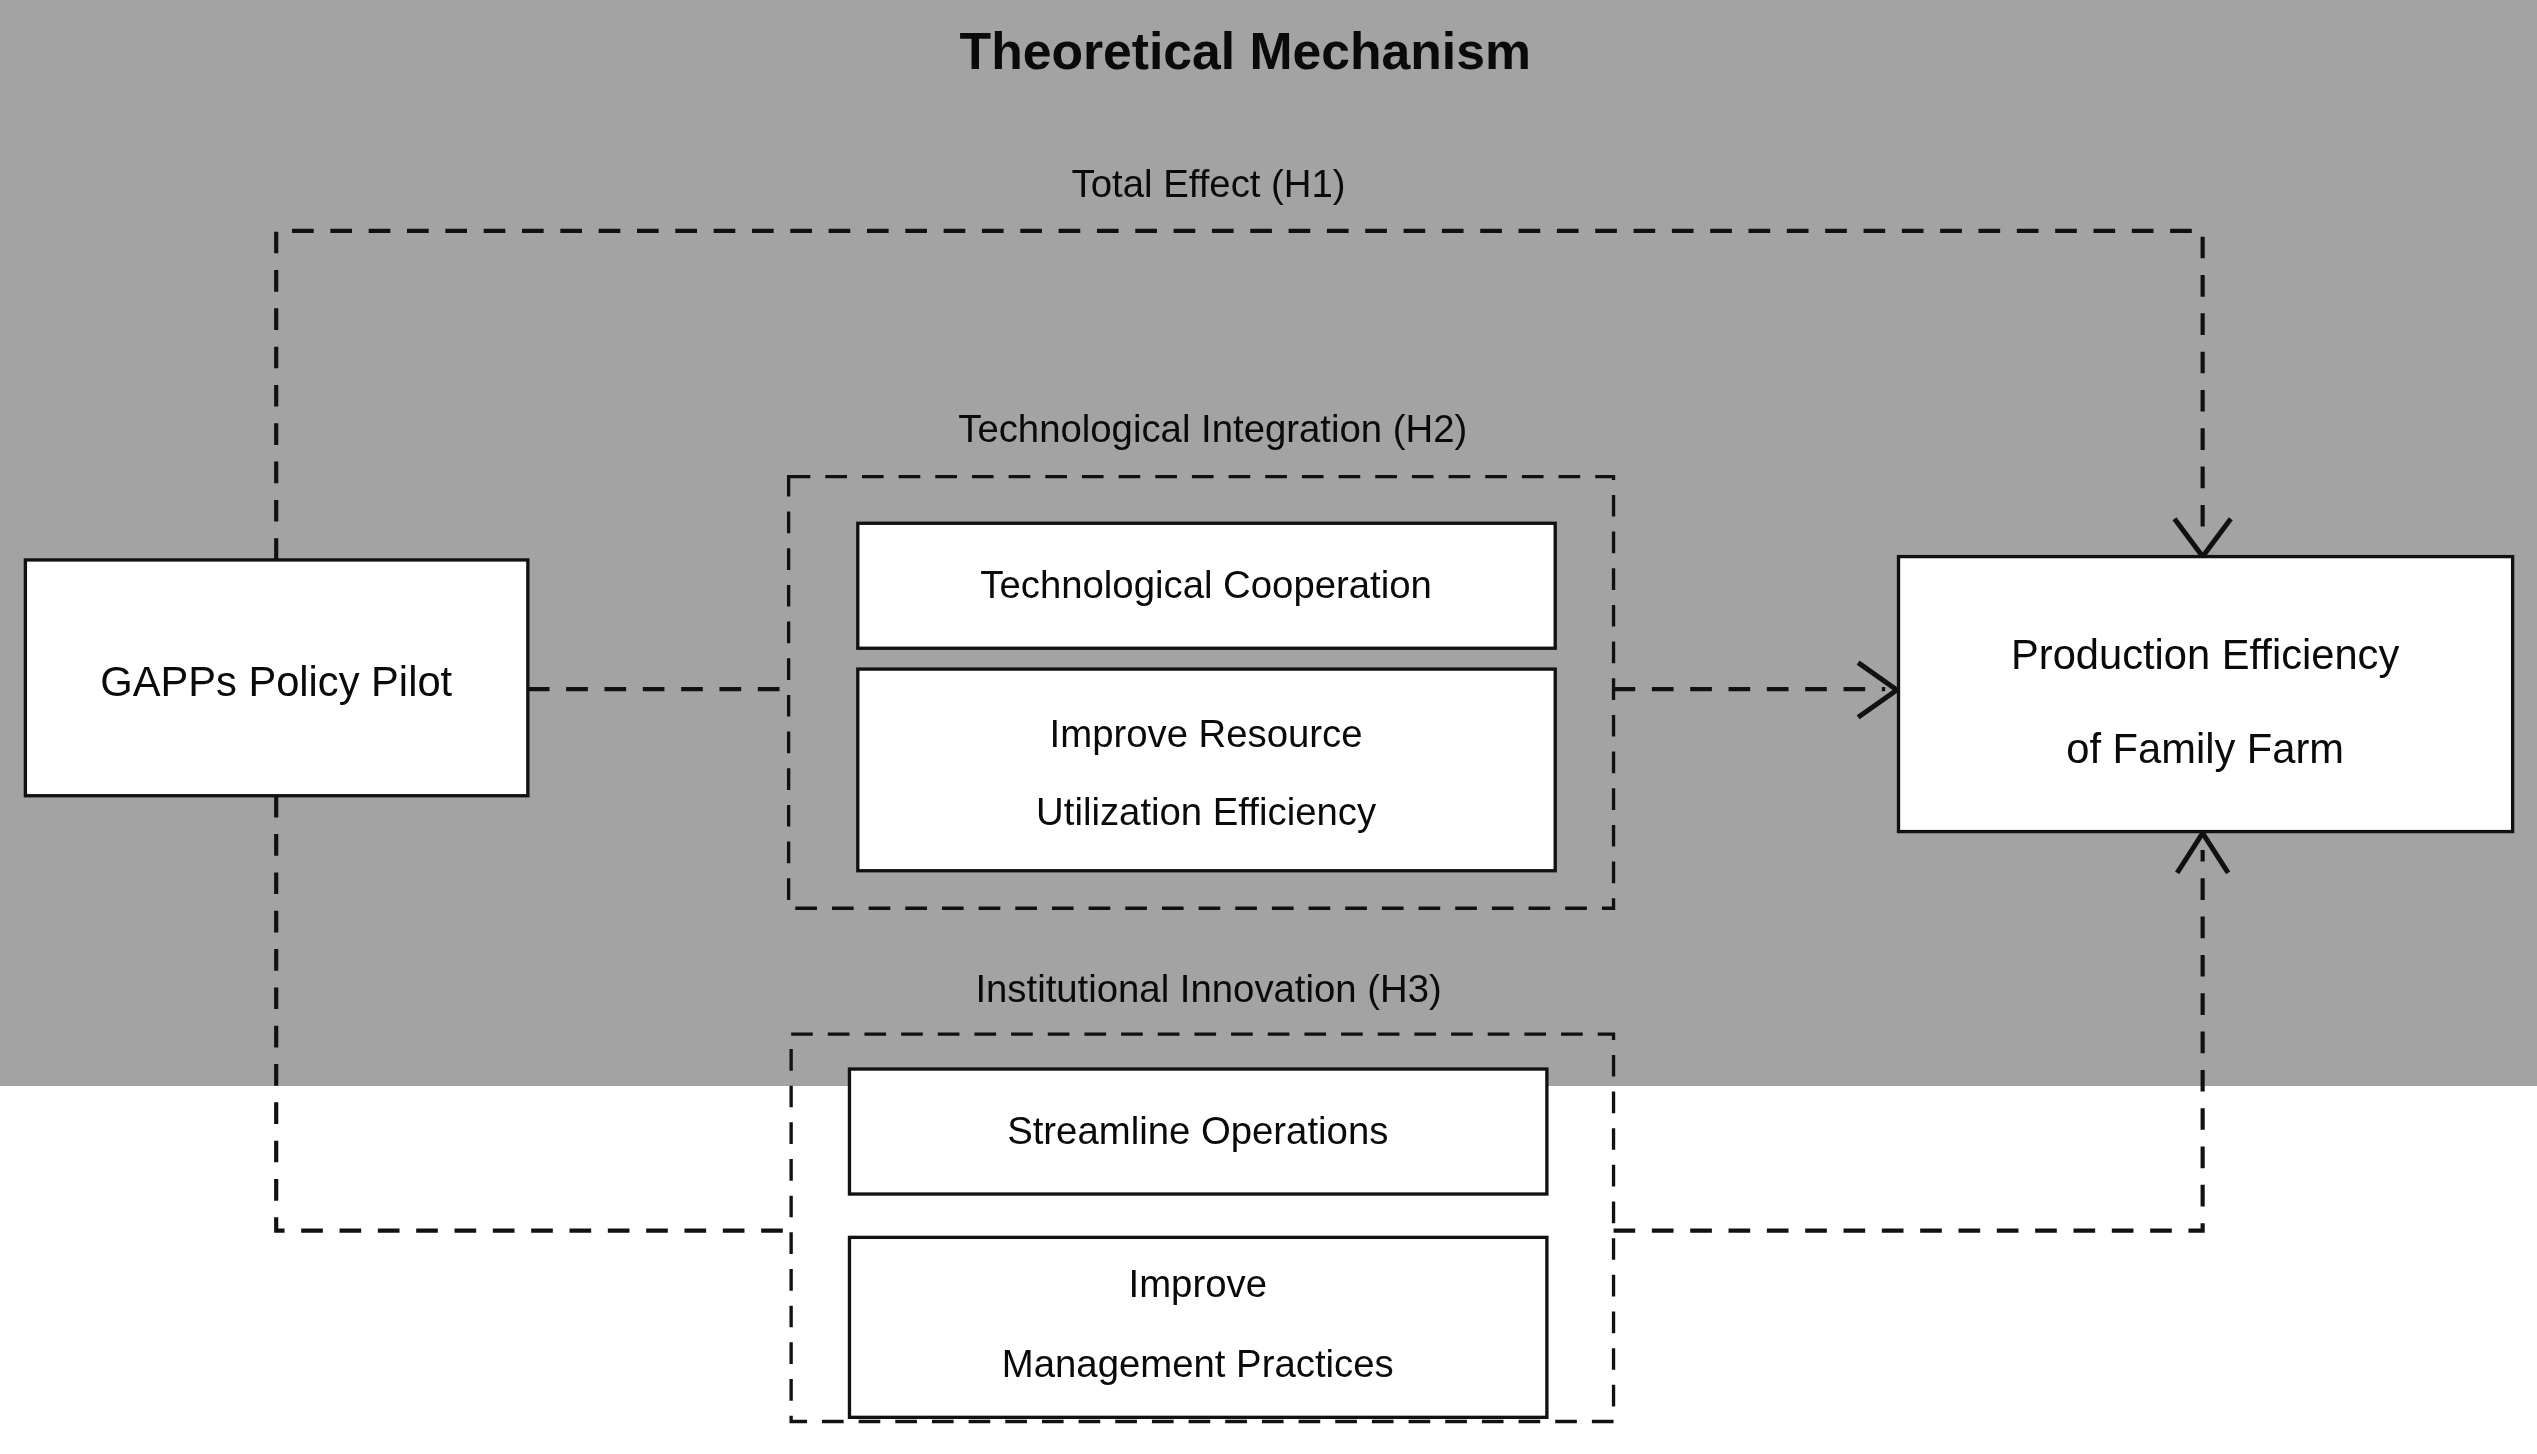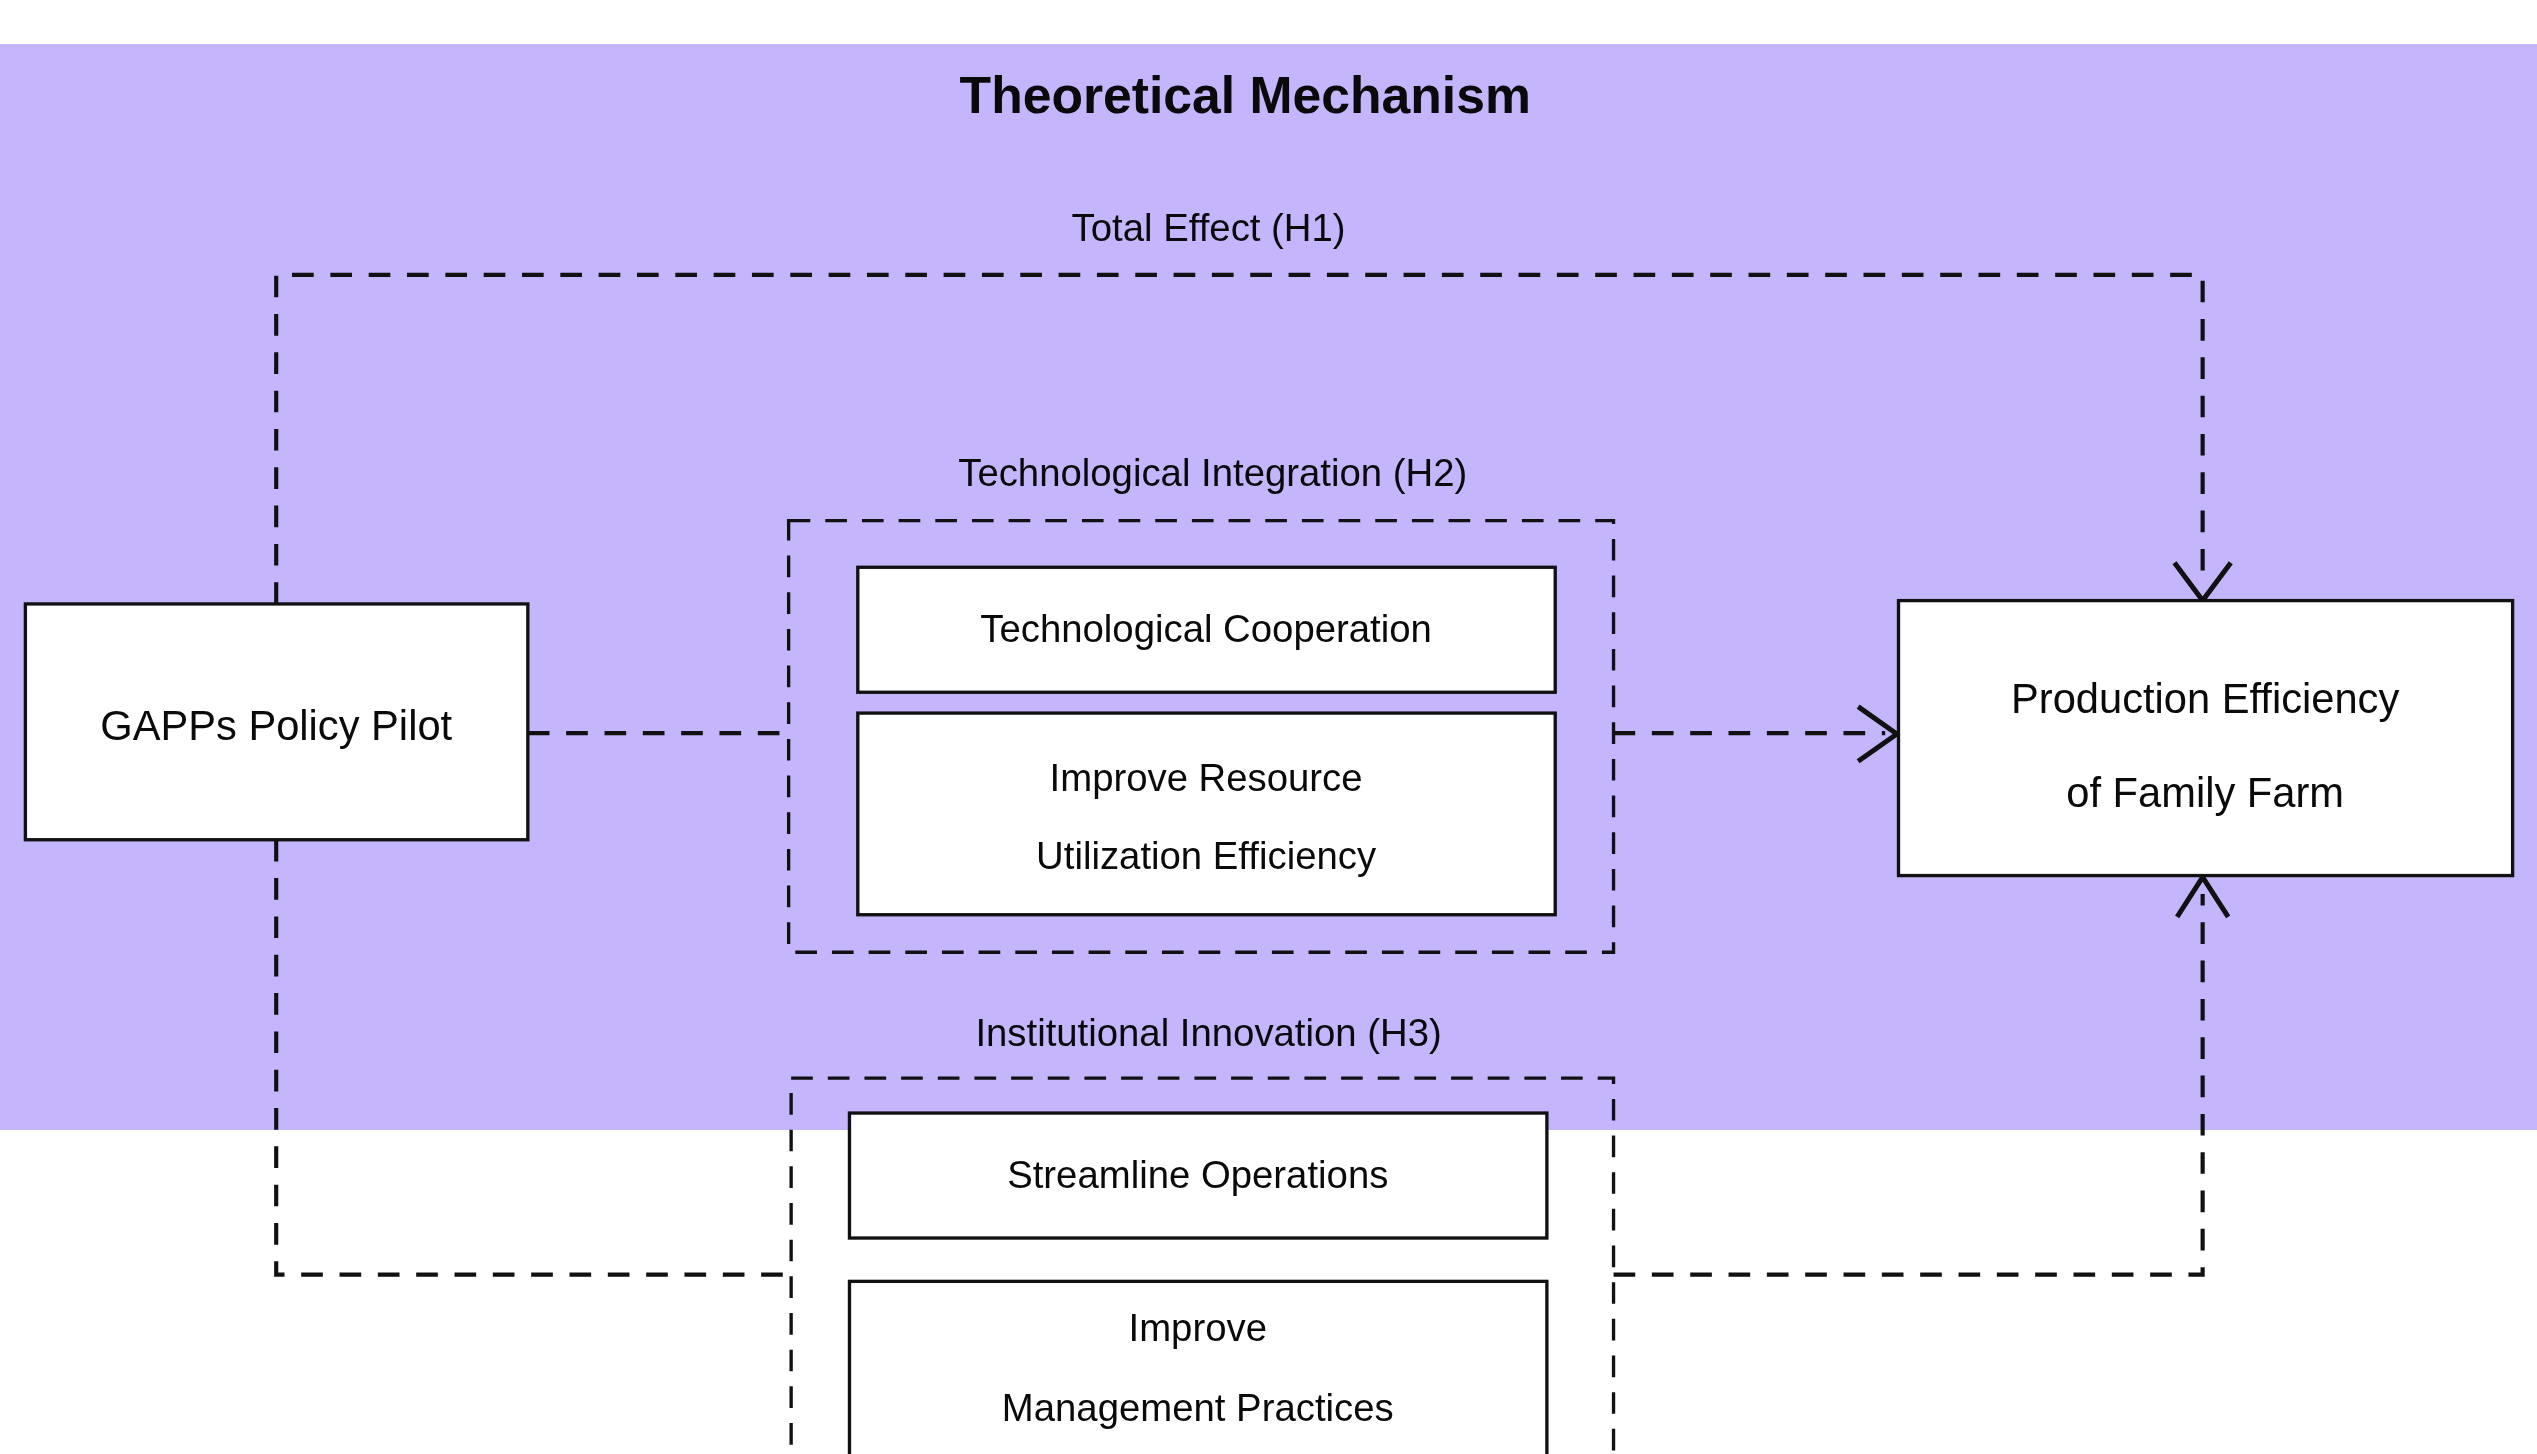--- a/index.html
+++ b/index.html
@@ -11,22 +11,21 @@
     width: 2538px;
     height: 1454px;
     font-family: "Liberation Sans", sans-serif;
     color: #000000;
     overflow: hidden;
   }
   #diagram-root {
     position: relative;
     width: 2538px;
     height: 1086px;
-    background: #c4b5fd;
-    margin-top: 44px;
+    background: #a3a3a3;
   }
   svg.diagram-canvas {
     position: absolute;
     top: 0;
     left: 0;
     width: 2538px;
     height: 1454px;
     display: block;
   }
   .txt {

